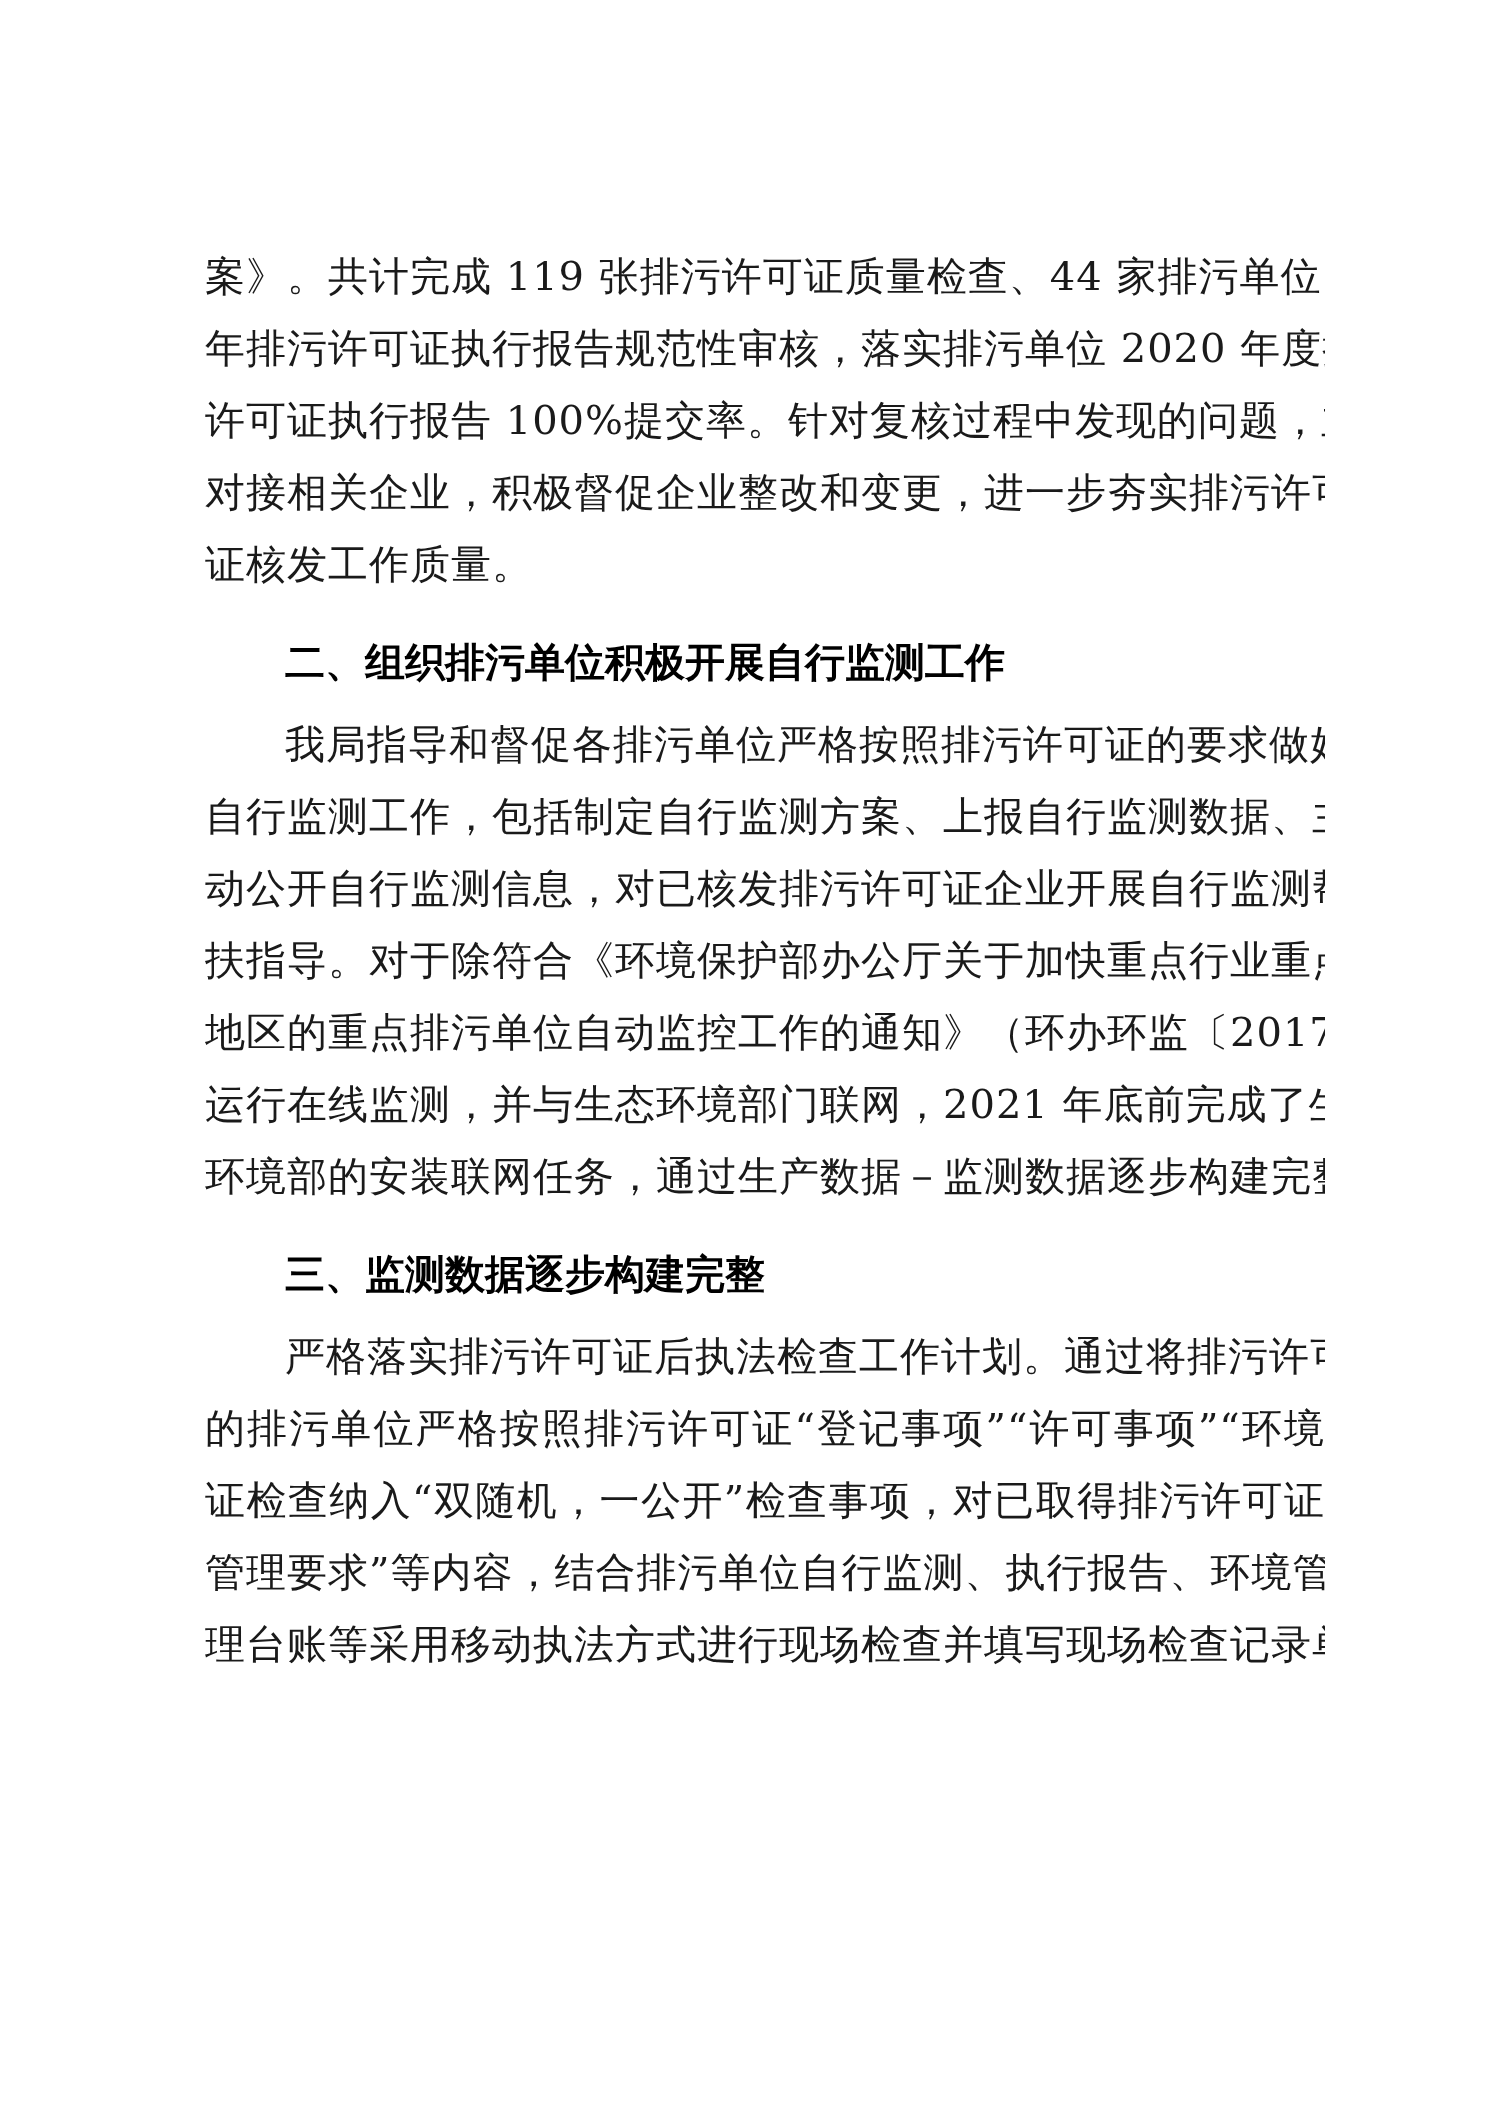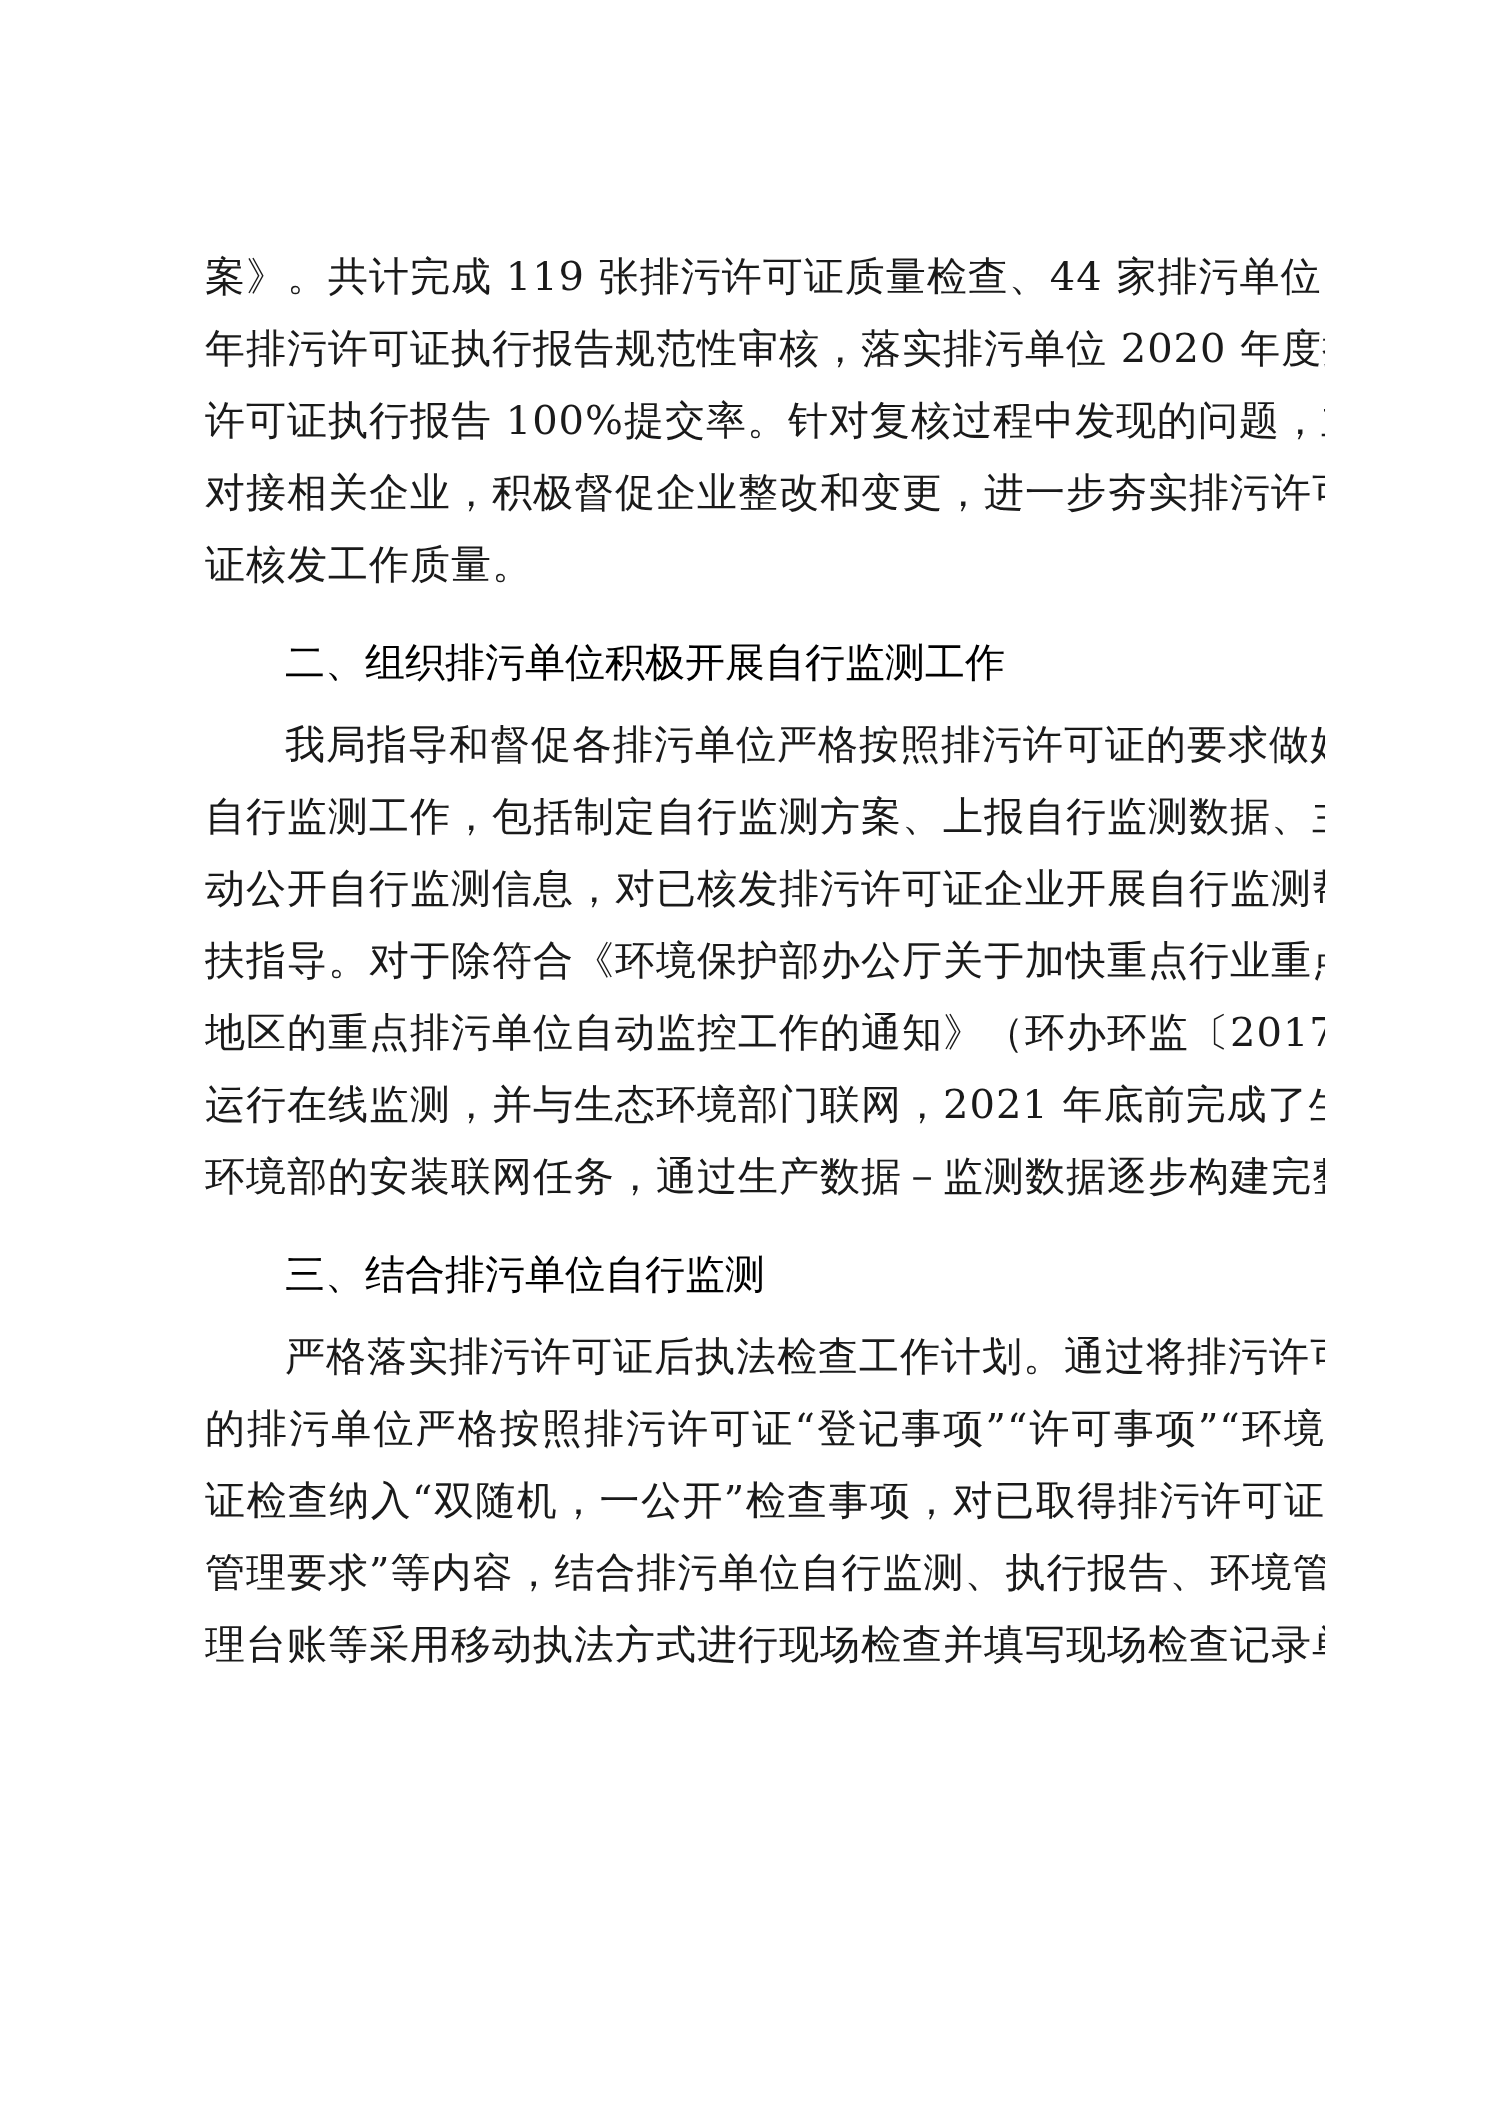--- a/index.html
+++ b/index.html
@@ -41,21 +41,21 @@
   .line.lastline {
     text-align: right;
     text-align-last: left;
   }
   .line.indent { text-indent: 2em; }
   .heading {
     display: block;
     margin-top: 26px;
     margin-bottom: 10px;
     font-family: "DejaVu Sans", "Liberation Sans", sans-serif;
-    font-weight: normal;
+    font-weight: bold;
     color: #000000;
     font-size: 40px;
     line-height: 72px;
     height: 72px;
     text-indent: 2em;
     text-align: left;
     white-space: nowrap;
   }
 </style>
 </head>
@@ -77,21 +77,21 @@
     <p class="para">
       <span class="line indent">我局指导和督促各排污单位严格按照排污许可证的要求做好</span>
       <span class="line">自行监测工作，包括制定自行监测方案、上报自行监测数据、主</span>
       <span class="line">动公开自行监测信息，对已核发排污许可证企业开展自行监测帮</span>
       <span class="line">扶指导。对于除符合《环境保护部办公厅关于加快重点行业重点</span>
       <span class="line">地区的重点排污单位自动监控工作的通知》（环办环监〔2017〕</span>
       <span class="line">运行在线监测，并与生态环境部门联网，2021 年底前完成了生态</span>
       <span class="line">环境部的安装联网任务，通过生产数据－监测数据逐步构建完整</span>
     </p>
 
-    <h2 class="heading">三、结合排污单位自行监测</h2>
+    <h2 class="heading">三、监测数据逐步构建完整</h2>
 
     <p class="para">
       <span class="line indent">严格落实排污许可证后执法检查工作计划。通过将排污许可</span>
       <span class="line">的排污单位严格按照排污许可证“登记事项”“许可事项”“环境</span>
       <span class="line">证检查纳入“双随机，一公开”检查事项，对已取得排污许可证</span>
       <span class="line">管理要求”等内容，结合排污单位自行监测、执行报告、环境管</span>
       <span class="line lastline">理台账等采用移动执法方式进行现场检查并填写现场检查记录单。</span>
     </p>
 
   </div>

